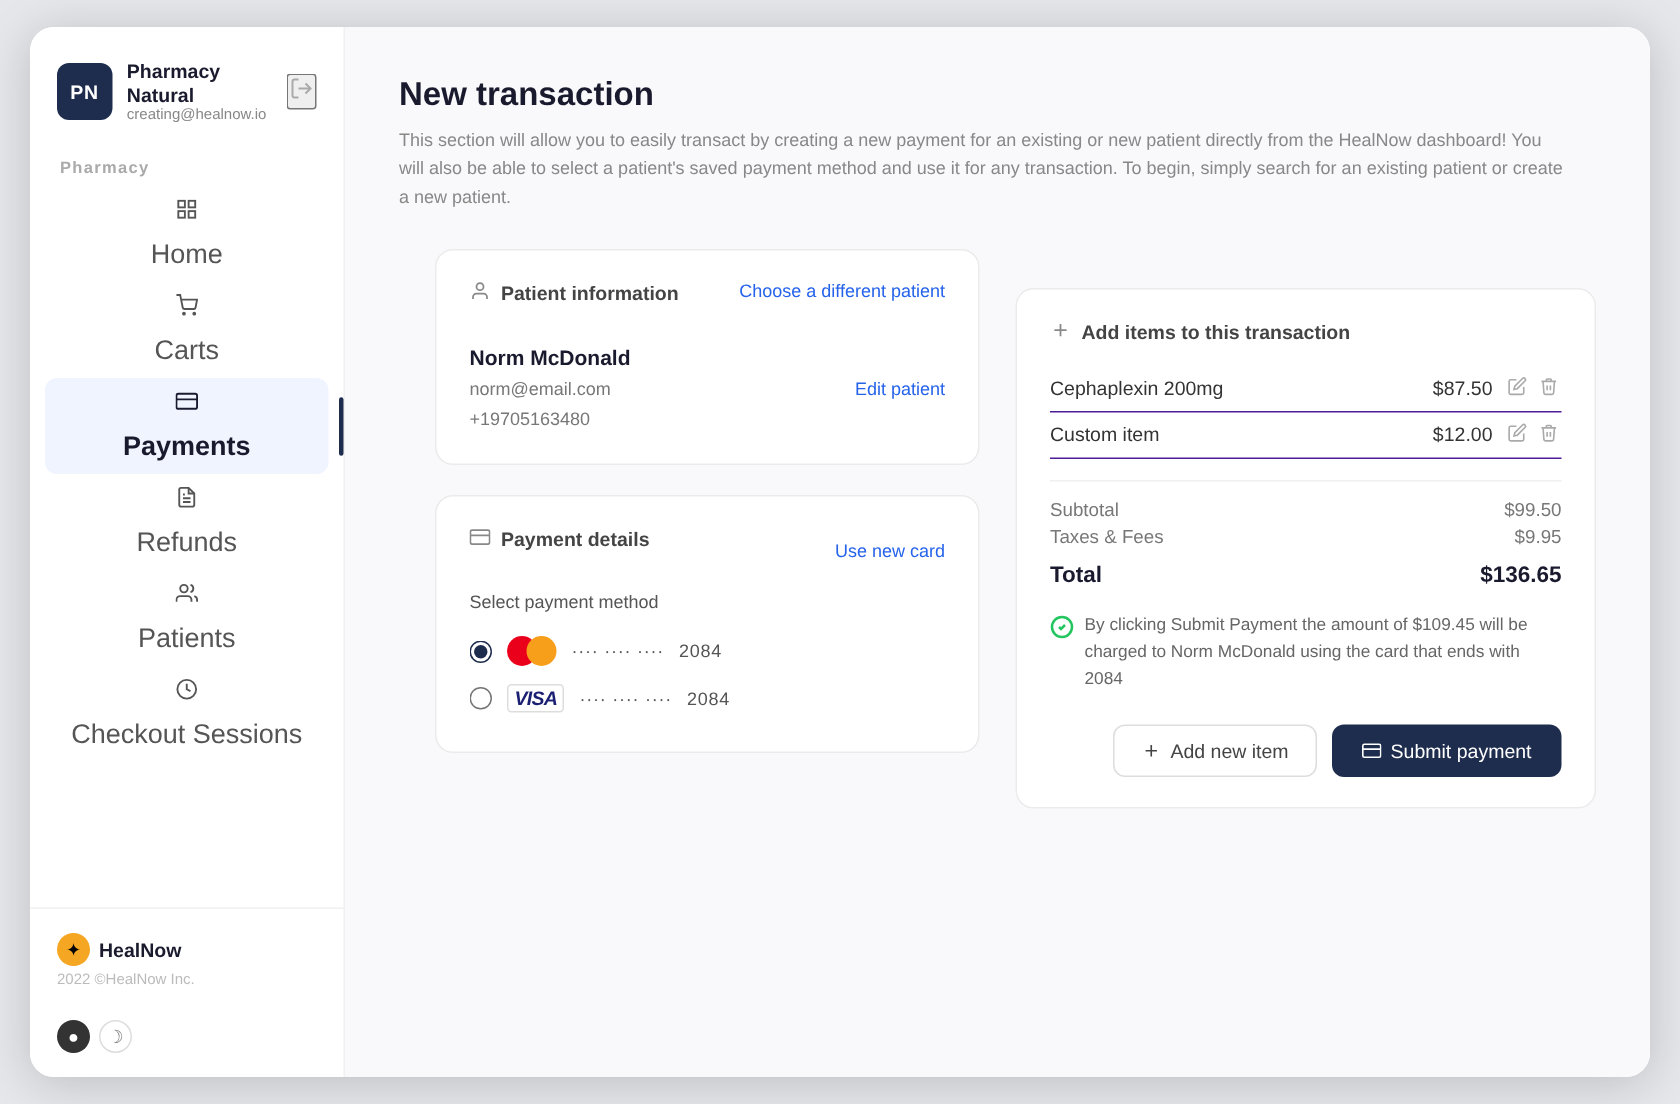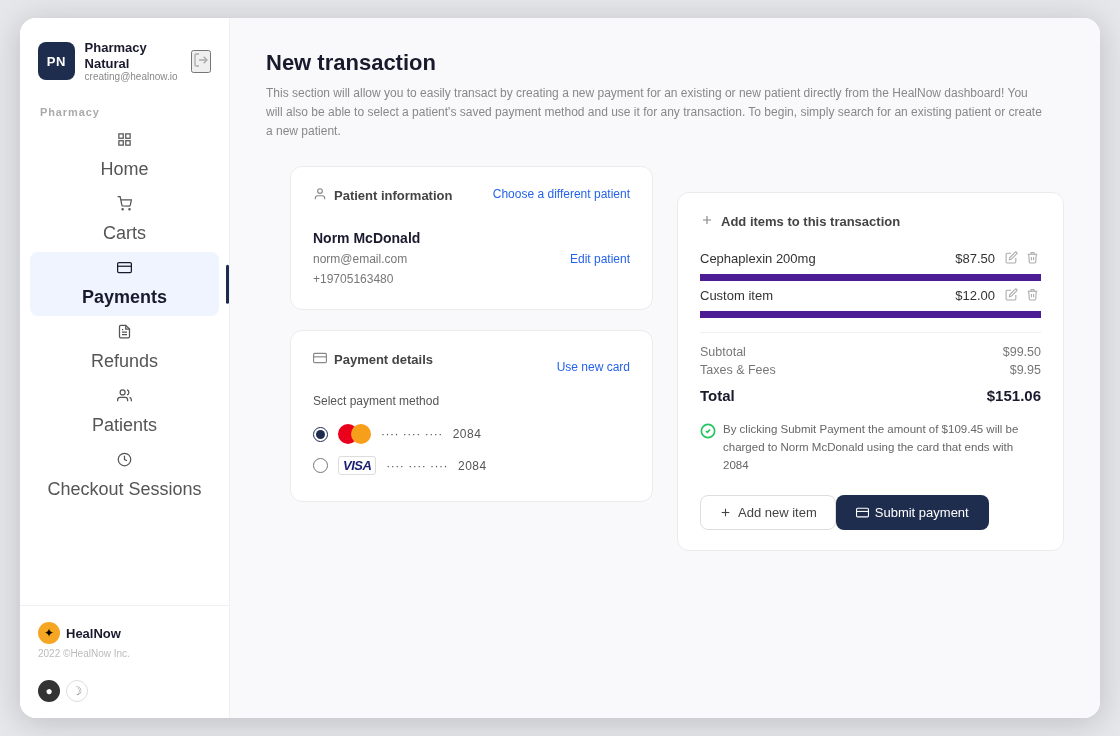--- a/index.html
+++ b/index.html
@@ -293,21 +293,21 @@
       border-radius: 12px;
       border: 1px solid #ebebeb;
       padding: 20px 22px;
       margin-top: 26px;
     }
     .item-row {
       display: flex;
       align-items: center;
       justify-content: flex-start;
       padding: 5px 0;
-      border-bottom: 7px solid #4c1d95;
+      border-bottom: 1px solid #4c1d95;
     }
     .item-row:last-of-type { border-bottom: none; }
     .item-name {
       font-size: 13px;
       color: #333;
       flex: 1;
     }
     .item-price {
       font-size: 13px;
       color: #333;
@@ -355,21 +355,22 @@
       line-height: 1.6;
     }
     .check-icon-green {
       color: #22c55e;
       font-size: 16px;
       flex-shrink: 0;
       margin-top: 1px;
     }
     .actions-row {
       display: flex;
-      justify-content: flex-start;
+      justify-content: flex-end;
+      gap: 10px;
       margin-top: 20px;
     }
     .btn-secondary {
       display: flex;
       align-items: center;
       gap: 6px;
       padding: 9px 18px;
       border: 1px solid #ddd;
       background: #fff;
       border-radius: 8px;
@@ -621,21 +622,21 @@
             <div class="total-row">
               <span>Subtotal</span>
               <span>$99.50</span>
             </div>
             <div class="total-row">
               <span>Taxes &amp; Fees</span>
               <span>$9.95</span>
             </div>
             <div class="total-row grand">
               <span>Total</span>
-              <span>$151.06</span>
+              <span>$136.65</span>
             </div>
           </div>
 
           <div class="confirmation-text">
             <span class="check-icon-green">
               <svg width="16" height="16" viewBox="0 0 24 24" fill="none" stroke="#22c55e" stroke-width="2.5">
                   <circle cx="12" cy="12" r="10"></circle>
                   <polyline points="9 12 11 14 15 10"></polyline>
                 </svg>
             </span>

